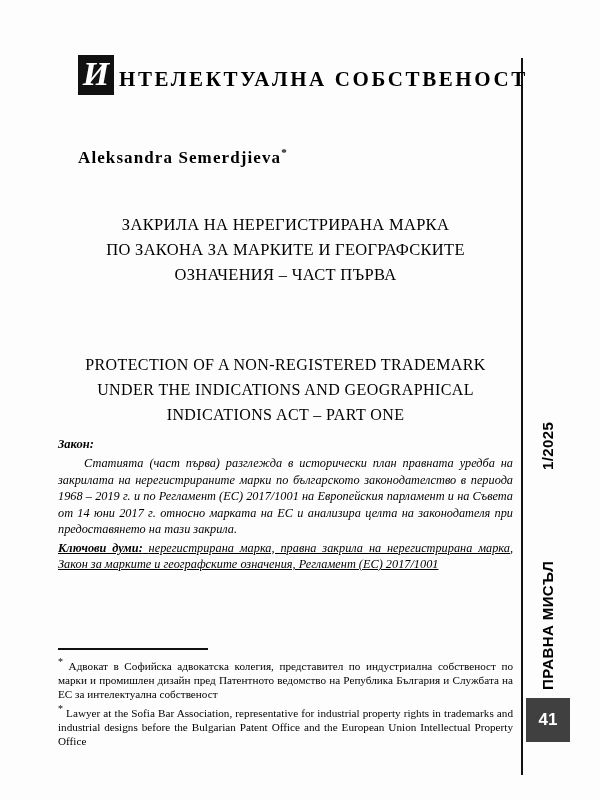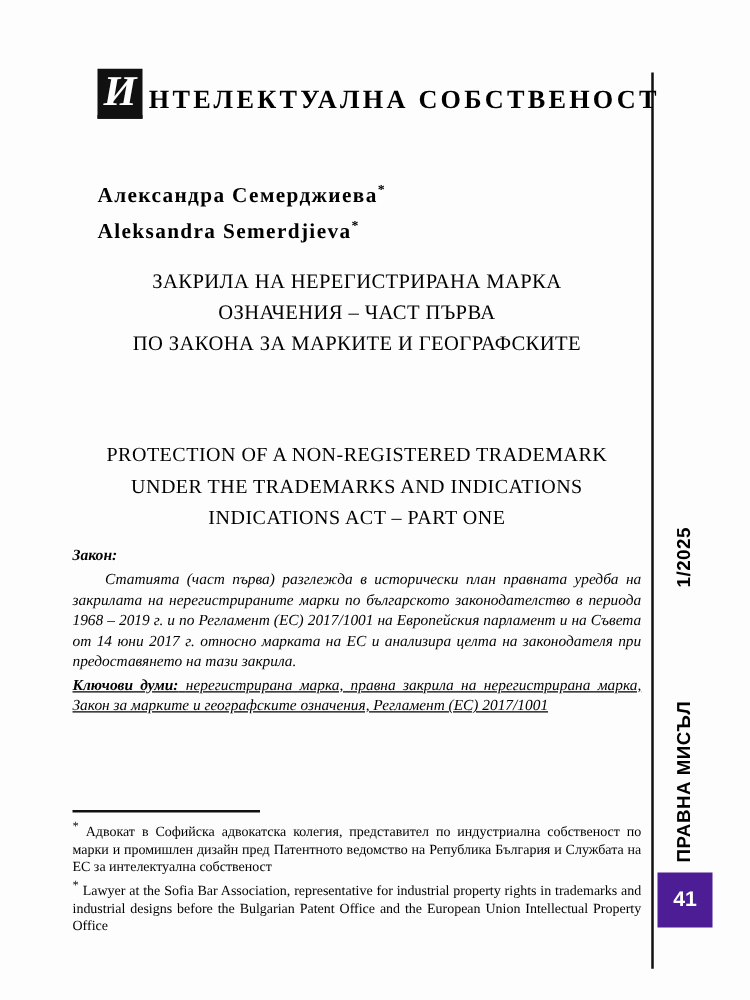--- a/index.html
+++ b/index.html
@@ -199,21 +199,21 @@
     font-size: 15px;
     letter-spacing: 0.4px;
     white-space: nowrap;
   }
   .pagenum {
     position: absolute;
     left: 3px;
     top: 698px;
     width: 44px;
     height: 44px;
-    background: #4c1d95;
+    background: #404040;
     color: #fff;
     font-family: "Liberation Sans", sans-serif;
     font-weight: 700;
     font-size: 17px;
     display: flex;
     align-items: center;
     justify-content: center;
   }
 </style>
 </head>
@@ -224,33 +224,32 @@
   <div class="vrule"></div>
 
   <div class="content">
 
     <div class="masthead">
       <span class="dropcap">И</span>
       <span class="masthead-text">НТЕЛЕКТУАЛНА СОБСТВЕНОСТ</span>
     </div>
 
     <div class="author">
-      <div><span>Александра Семерджиева</span><span class="sup">*</span></div>
       <div><span>Aleksandra Semerdjieva</span><span class="sup">*</span></div>
     </div>
 
     <div class="title-bg">
       <div>ЗАКРИЛА НА НЕРЕГИСТРИРАНА МАРКА</div>
+      <div>ПО ЗАКОНА ЗА МАРКИТЕ И ГЕОГРАФСКИТЕ</div>
       <div>ОЗНАЧЕНИЯ – ЧАСТ ПЪРВА</div>
-      <div>ПО ЗАКОНА ЗА МАРКИТЕ И ГЕОГРАФСКИТЕ</div>
     </div>
 
     <div class="title-en">
       <div>PROTECTION OF A NON-REGISTERED TRADEMARK</div>
-      <div>UNDER THE TRADEMARKS AND INDICATIONS</div>
+      <div>UNDER THE INDICATIONS AND GEOGRAPHICAL</div>
       <div>INDICATIONS ACT – PART ONE</div>
     </div>
 
     <div class="abs-block abs-bg">
       <div class="abs-label">Закон:</div>
       <div class="abs-para">Статията (част първа) разглежда в исторически план правната уредба на закрилата на нерегистрираните марки по българското законодателство в периода 1968 – 2019 г. и по Регламент (ЕС) 2017/1001 на Европейския парламент и на Съвета от 14 юни 2017 г. относно марката на ЕС и анализира целта на законодателя при предоставянето на тази закрила.</div>
       <div class="kw"><b>Ключови думи:</b> <span>нерегистрирана марка, правна закрила на нерегистрирана марка, Закон за марките и географските означения, Регламент (ЕС) 2017/1001</span></div>
     </div>
 
 

